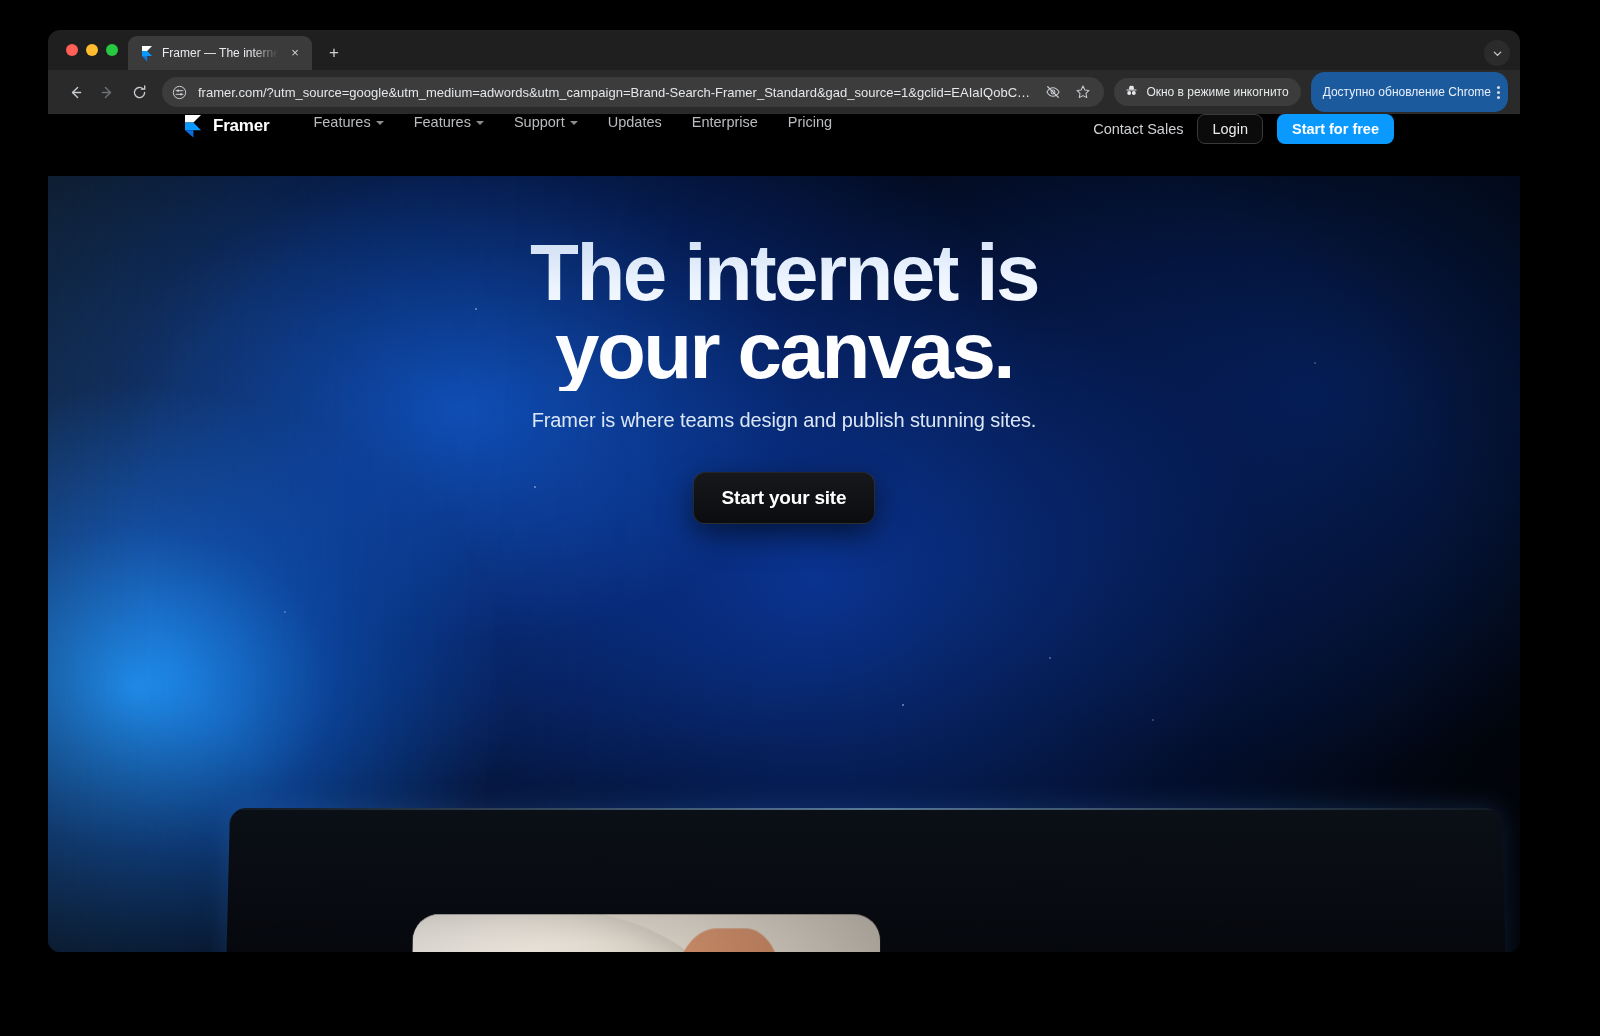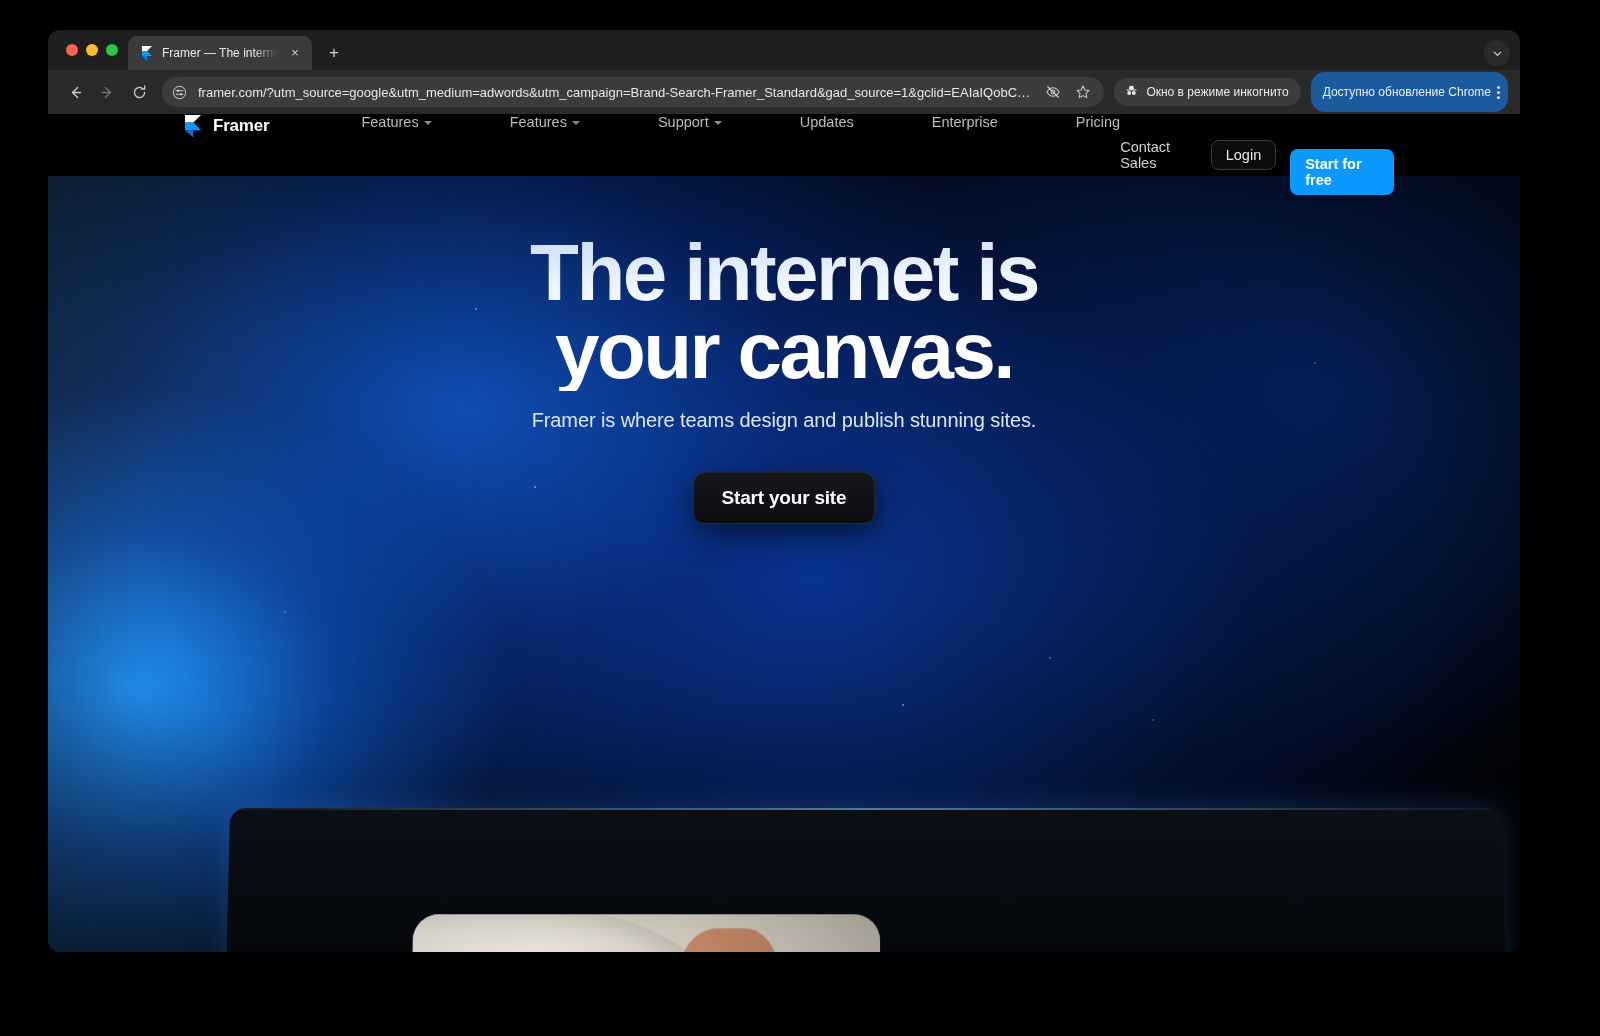--- a/index.html
+++ b/index.html
@@ -176,21 +176,21 @@
     padding: 0 126px 8px 134px;
     background: #000;
   }
   .brand { display: flex; align-items: center; gap: 9px; margin-right: 44px; }
   .brand-mark { width: 22px; height: 24px; flex: 0 0 22px; }
   .brand-name { color: #fff; font-size: 17px; font-weight: 700; letter-spacing: -0.2px; }
 
   .site-nav { display: flex; align-items: center; gap: 30px; }
   .nav-item {
     display: flex; align-items: center; gap: 5px;
-    color: #b9bbbe; font-size: 14.5px; margin-left: 48px;
+    color: #b9bbbe; font-size: 14.5px;
   }
   .caret {
     width: 0; height: 0;
     border-left: 4px solid transparent;
     border-right: 4px solid transparent;
     border-top: 4.5px solid #8b8d91;
     display: block; margin-top: 2px;
   }
   .header-right {
     margin-left: auto;
@@ -202,21 +202,20 @@
     border: 1px solid #3a3b3e;
     border-radius: 8px;
     padding: 6px 14px;
     background: #0b0b0c;
   }
   .signup-btn {
     color: #fff; font-size: 14.5px; font-weight: 600;
     background: #0a99ff;
     border-radius: 8px;
     padding: 7px 15px;
-    margin-top: 35px;
   }
 
   
   .hero {
     position: absolute;
     left: 0; right: 0; top: 62px; bottom: 0;
     overflow: hidden;
   }
   .hero-bg {
     position: absolute; inset: 0;

